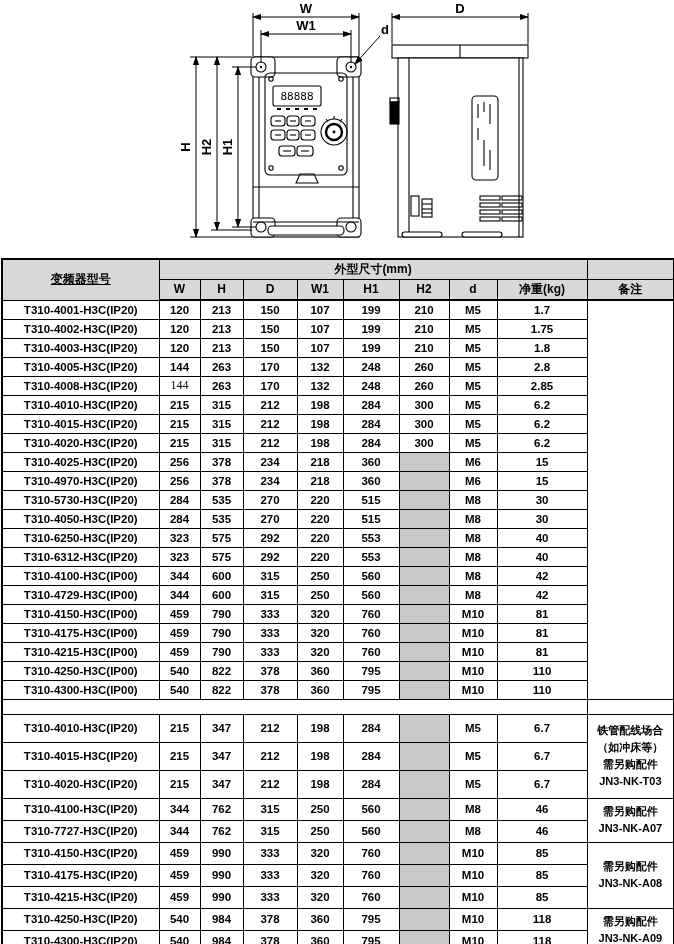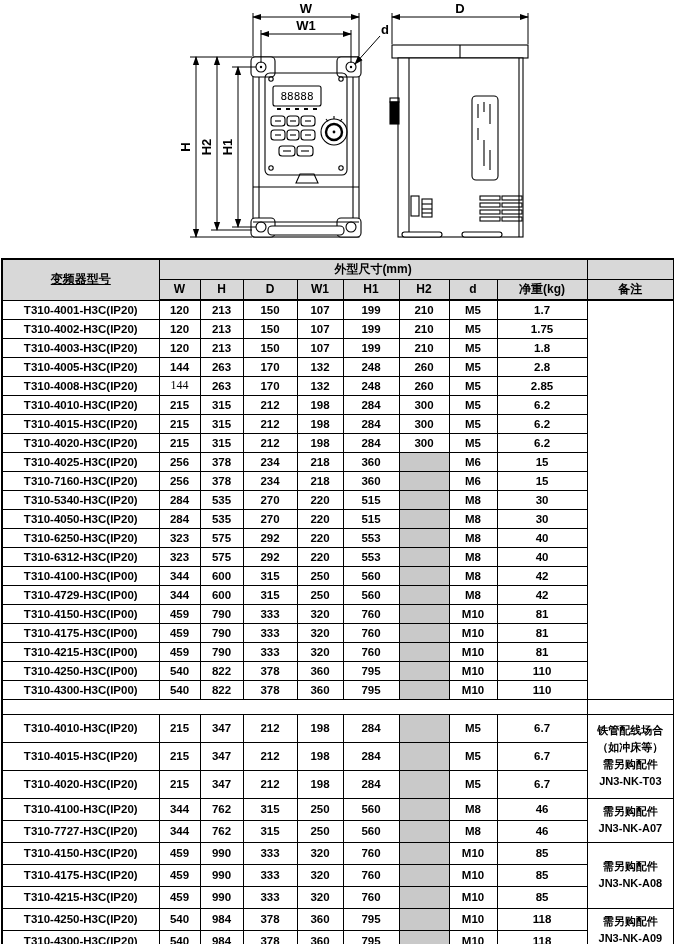--- a/index.html
+++ b/index.html
@@ -313,32 +313,32 @@
           <td class="num">256</td>
           <td class="num">378</td>
           <td class="num">234</td>
           <td class="num">218</td>
           <td class="num">360</td>
           <td class="num shaded"></td>
           <td class="num">M6</td>
           <td class="num">15</td>
         </tr>
         <tr>
-          <td class="model">T310-7160-H3C(IP20)</td>
+          <td class="model">T310-4970-H3C(IP20)</td>
           <td class="num">256</td>
           <td class="num">378</td>
           <td class="num">234</td>
           <td class="num">218</td>
           <td class="num">360</td>
           <td class="num shaded"></td>
           <td class="num">M6</td>
           <td class="num">15</td>
         </tr>
         <tr>
-          <td class="model">T310-5340-H3C(IP20)</td>
+          <td class="model">T310-5730-H3C(IP20)</td>
           <td class="num">284</td>
           <td class="num">535</td>
           <td class="num">270</td>
           <td class="num">220</td>
           <td class="num">515</td>
           <td class="num shaded"></td>
           <td class="num">M8</td>
           <td class="num">30</td>
         </tr>
         <tr>

